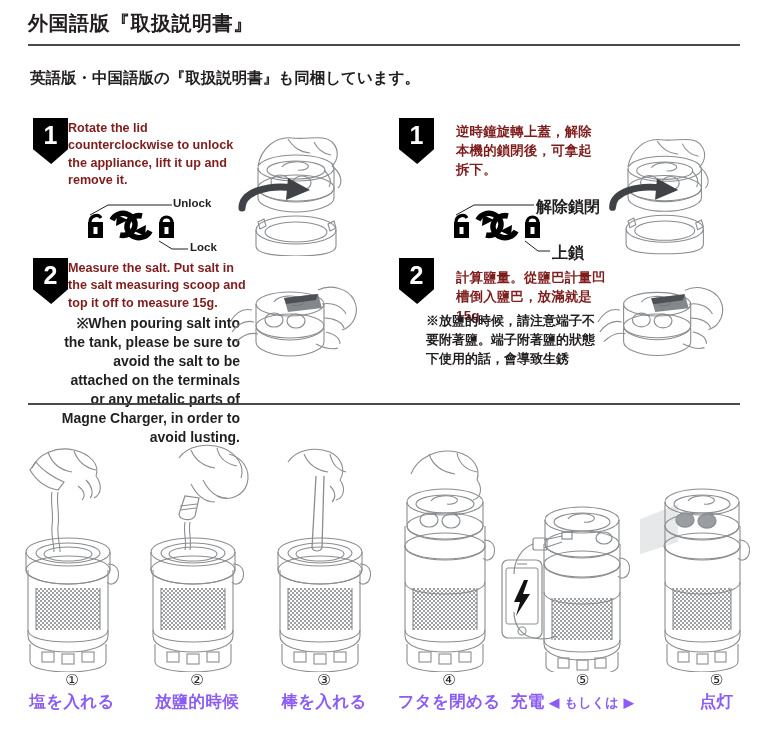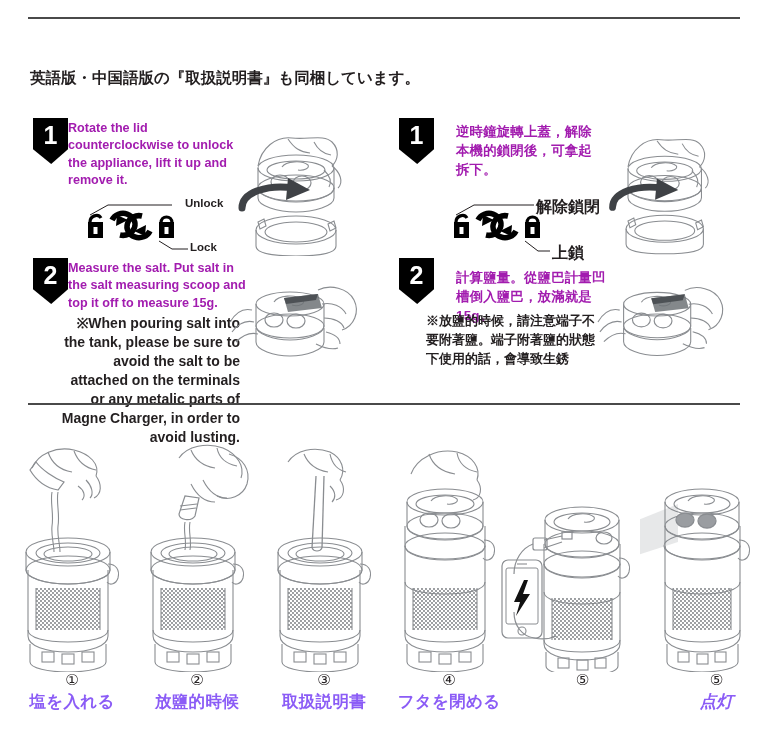--- a/index.html
+++ b/index.html
@@ -63,21 +63,21 @@
     text-align:center;
     padding-top:2px;
     font-family:"Liberation Sans", sans-serif;
   }
 
   .step-body { position:absolute; }
   .step-text {
     font-size:12.6px;
     font-weight:700;
     line-height:1.38;
-    color:#a21caf;
+    color:#7f1d1d;
   }
   .step-text.cjk { font-size:13.4px; line-height:1.42; letter-spacing:0.2px;padding-left:22px; }
 
   .note {
     font-size:14px;
     font-weight:700;
     line-height:1.36;
     color:#231f20;
     text-align:right;
   }
@@ -125,20 +125,21 @@
     white-space:nowrap;
     letter-spacing:0.3px;
   }
   .usage-label .small { font-size:13px; }
   .usage-label .tri { font-size:13px; }
 </style>
 </head>
 <body>
 
 <div class="section-head" id="head-manual">
+  <div class="title">外国語版『取扱説明書』</div>
   <div class="rule"></div>
 </div>
 <div class="lead-text">英語版・中国語版の『取扱説明書』も同梱しています。</div>
 
 <div class="panel" id="panel-en">
 
   <div>
     <div class="badge" style="left:5px; top:0;">1</div>
     <div class="step-body" style="left:40px; top:2px; width:175px;">
       <div class="step-text">Rotate the lid counterclockwise to unlock the appliance, lift it up and remove it.</div>
@@ -163,21 +164,21 @@
           <path d="M90 38 A12 11 0 1 1 82 23" fill="none" stroke="#000" stroke-width="5.5" stroke-linecap="butt"></path>
           <polygon points="85,43 74,38 86,32" fill="#000"></polygon>
         </g>
 
         <g transform="translate(99,22)">
           <path d="M2 8 C2 0, 13 0, 13 8" fill="none" stroke="#000" stroke-width="3.2"></path>
           <rect x="0" y="7" width="15" height="16" fill="#000"></rect>
           <rect x="5.5" y="12" width="4" height="7" fill="#fff"></rect>
         </g>
       </svg>
-      <div class="cap" style="left:125px; top:4px;">Unlock</div>
+      <div class="cap" style="left:113px; top:4px;">Unlock</div>
       <div class="cap" style="left:130px; top:48px;">Lock</div>
     </div>
 
     <svg style="position:absolute; left:200px; top:8px;" width="150" height="130" viewBox="0 0 150 130">
       <g fill="none" stroke="#8a8d91" stroke-width="1.1">
 
         <path d="M30 40 C33 22 48 10 64 12 C80 14 96 8 104 16 C112 24 110 34 104 40"></path>
         <path d="M60 13 C66 22 72 26 82 27"></path>
         <path d="M86 16 C90 24 96 28 103 29"></path>
         <path d="M104 40 C112 46 116 56 110 62"></path>
@@ -482,21 +483,21 @@
         </g>
         <defs>
           <pattern id="mesh3" width="4" height="4" patternUnits="userSpaceOnUse">
             <circle cx="1" cy="1" r="0.9" fill="#6f7377"></circle>
             <circle cx="3" cy="3" r="0.9" fill="#6f7377"></circle>
           </pattern>
         </defs>
       </svg>
     </div>
     <div class="usage-num">③</div>
-    <div class="usage-label">取扱説明書</div>
+    <div class="usage-label">棒を入れる</div>
   </div>
 
   <div class="usage-cell" style="left:385px;">
     <div class="usage-art">
       <svg width="128" height="232" viewBox="0 0 128 232">
         <g fill="none" stroke="#8a8d91" stroke-width="1.1">
 
           <path d="M26 34 C32 18 52 8 72 12 C88 16 96 28 92 40"></path>
           <path d="M44 14 C48 26 58 32 70 34"></path>
           <path d="M72 13 C74 24 82 30 92 32"></path>
@@ -582,20 +583,26 @@
         <polygon points="24,140 14,162 20,162 16,176 30,154 23,154 28,140" fill="#111111"></polygon>
         <defs>
           <pattern id="mesh5" width="4" height="4" patternUnits="userSpaceOnUse">
             <circle cx="1" cy="1" r="0.9" fill="#6f7377"></circle>
             <circle cx="3" cy="3" r="0.9" fill="#6f7377"></circle>
           </pattern>
         </defs>
       </svg>
     </div>
     <div class="usage-num" style="margin-left:20px;">⑤</div>
+    <div class="usage-label">
+      <span>充電</span>
+      <span class="tri">◀</span>
+      <span class="small">もしくは</span>
+      <span class="tri">▶</span>
+    </div>
   </div>
 
   <div class="usage-cell" style="left:640px; width:125px;">
     <div class="usage-art" style="width:125px;">
       <svg width="125" height="232" viewBox="0 0 125 232">
 
         <polygon points="38,64 -42,96 -42,128 38,102" fill="#e6e7e8" opacity="0.95"></polygon>
         <g fill="none" stroke="#8a8d91" stroke-width="1.1">
           <ellipse cx="62" cy="62" rx="37" ry="13"></ellipse>
           <ellipse cx="62" cy="64" rx="28" ry="9"></ellipse>
@@ -621,15 +628,15 @@
         </g>
         <defs>
           <pattern id="mesh6" width="4" height="4" patternUnits="userSpaceOnUse">
             <circle cx="1" cy="1" r="0.9" fill="#6f7377"></circle>
             <circle cx="3" cy="3" r="0.9" fill="#6f7377"></circle>
           </pattern>
         </defs>
       </svg>
     </div>
     <div class="usage-num" style="margin-left:28px;">⑤</div>
-    <div class="usage-label" style="margin-left:28px;font-style:italic;">点灯</div>
+    <div class="usage-label" style="margin-left:28px;">点灯</div>
   </div>
 </div>
 
 </body></html>

